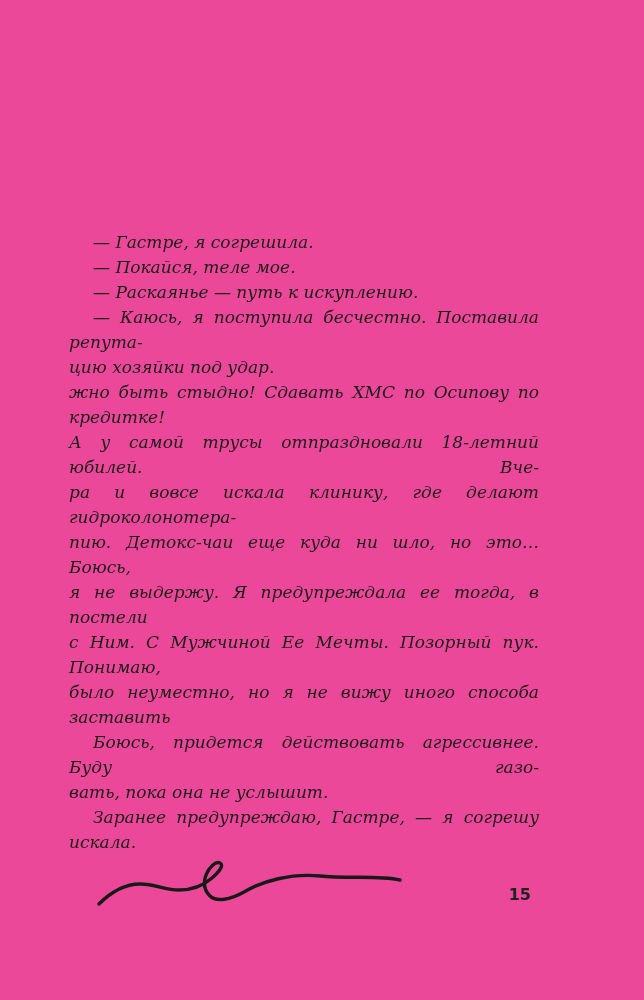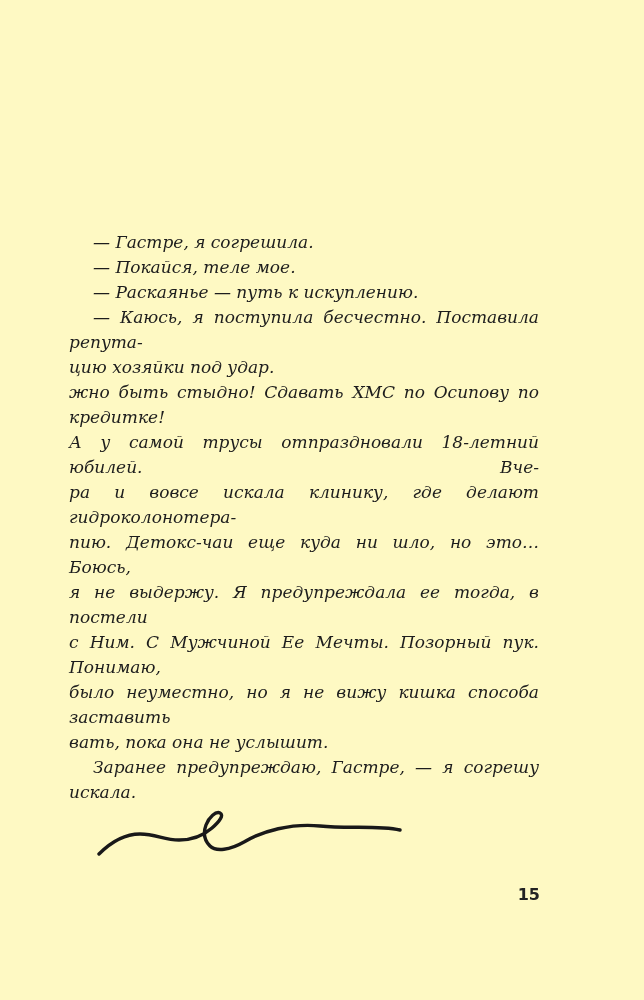--- a/index.html
+++ b/index.html
@@ -4,36 +4,36 @@
 <style>
   html, body { margin: 0; padding: 0; }
   body {
     width: 644px; height: 1000px;
     background: #ffffff;
     position: relative;
     overflow: hidden;
     font-family: "DejaVu Serif", serif;
     color: #1d1d1d;
   }
-  .page { position: absolute; inset: 0; background: #fef9c3; }
+  .page { position: absolute; inset: 0; background: #ec4899; }
   .content { position: absolute; left: 69px; top: 230px; width: 470px; }
 
   
   .dialogue { font-style: italic; font-size: 17px; line-height: 25px; }
   .line { text-align: justify; }
   .line.fill { text-align-last: justify; }
   .line.first { text-indent: 24px; }
 
   
   .flourish { margin: 7px 0 0 24px; width: 312px; height: 46px; }
   .flourish svg { display: block; width: 100%; height: 100%; overflow: visible; }
 
   .page-number {
     position: absolute;
-    right: 104px; top: 885px;
+    right: 113px; top: 885px;
     font-family: "DejaVu Sans", sans-serif;
     font-weight: 700;
     font-size: 16px;
     color: #222222;
   }
 </style>
 </head>
 <body>
 
 <div class="page">
@@ -53,23 +53,24 @@
           <div class="line first fill">— Каюсь, я поступила бесчестно. Поставила репута-</div>
           <div class="line">цию хозяйки под удар.</div>
         </div>
         <div class="para">
           <div class="line fill">жно быть стыдно! Сдавать ХМС по Осипову по кредитке!</div>
           <div class="line fill">А у самой трусы отпраздновали 18-летний юбилей. Вче-</div>
           <div class="line fill">ра и вовсе искала клинику, где делают гидроколонотера-</div>
           <div class="line fill">пию. Детокс-чаи еще куда ни шло, но это… Боюсь,</div>
           <div class="line fill">я не выдержу. Я предупреждала ее тогда, в постели</div>
           <div class="line fill">с Ним. С Мужчиной Ее Мечты. Позорный пук. Понимаю,</div>
-          <div class="line fill">было неуместно, но я не вижу кишка способа заставить</div>
+          <div class="line fill">было неуместно, но я не вижу иного способа заставить</div>
         </div>
         <div class="para">
+          <div class="line first fill">Боюсь, придется действовать агрессивнее. Буду газо-</div>
           <div class="line">вать, пока она не услышит.</div>
         </div>
         <div class="para">
           <div class="line first">Заранее предупреждаю, Гастре, — я согрешу искала.</div>
         </div>
       </div>
 
     <div class="flourish">
       <svg viewBox="0 0 310 46" xmlns="http://www.w3.org/2000/svg" aria-hidden="true">
         <path d="M 5 42

